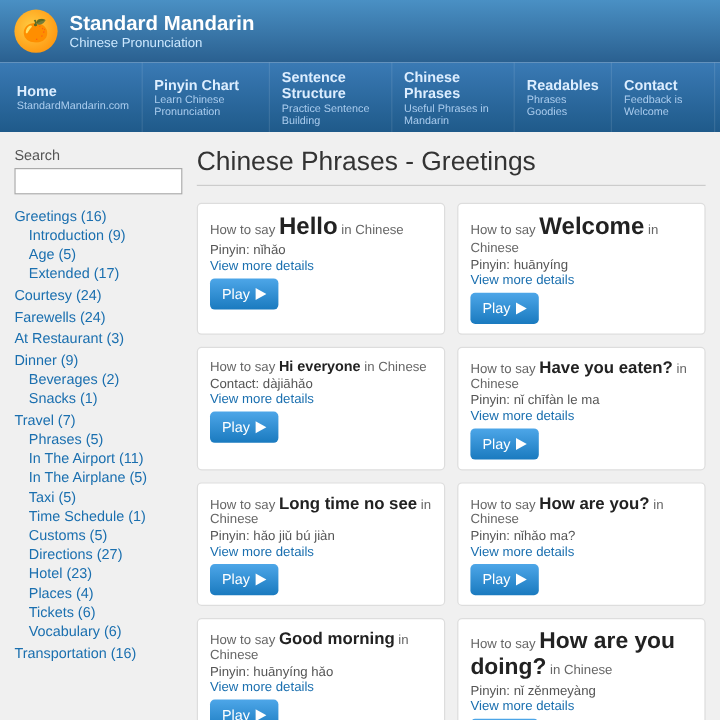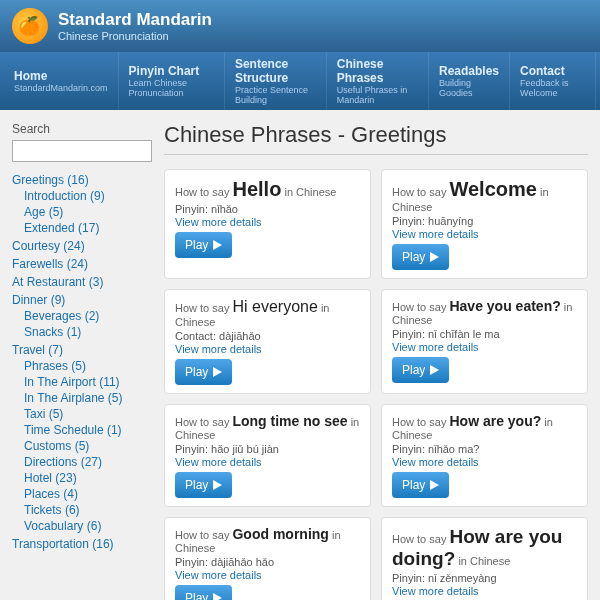--- a/index.html
+++ b/index.html
@@ -178,21 +178,21 @@
   <div class="nav-item">
     <span class="nav-label">Sentence Structure</span>
     <span class="nav-sub">Practice Sentence Building</span>
   </div>
   <div class="nav-item">
     <span class="nav-label">Chinese Phrases</span>
     <span class="nav-sub">Useful Phrases in Mandarin</span>
   </div>
   <div class="nav-item">
     <span class="nav-label">Readables</span>
-    <span class="nav-sub">Building Goodies</span>
+    <span class="nav-sub">Phrases Goodies</span>
   </div>
   <div class="nav-item">
     <span class="nav-label">Contact</span>
     <span class="nav-sub">Feedback is Welcome</span>
   </div>
 </div>
 
 <div id="content">
 
   <div id="sidebar">
@@ -268,21 +268,21 @@
         </div>
         <div style="text-align:right;margin-top:4px;">
           <button class="play-btn">
             Play <span class="play-triangle"></span>
           </button>
         </div>
       </div>
 
       <div class="phrase-card">
         <div class="phrase-how">
-          How to say <span style="font-size:16px;font-weight:normal;color:#222;">Hi everyone</span> <span class="in-chinese">in Chinese</span>
+          How to say <span style="font-size:12px;font-weight:bold;color:#222;">Hi everyone</span> <span class="in-chinese">in Chinese</span>
         </div>
         <div class="phrase-text-block">
           <div class="phrase-pinyin">Contact: dàjiāhǎo</div>
           <div class="phrase-details">View more details</div>
         </div>
         <div style="text-align:right;margin-top:4px;">
           <button class="play-btn">
             Play <span class="play-triangle"></span>
           </button>
         </div>
@@ -331,21 +331,21 @@
             Play <span class="play-triangle"></span>
           </button>
         </div>
       </div>
 
       <div class="phrase-card">
         <div class="phrase-how">
           How to say <span style="font-size:14px;font-weight:bold;color:#222;">Good morning</span> <span class="in-chinese">in Chinese</span>
         </div>
         <div class="phrase-text-block">
-          <div class="phrase-pinyin">Pinyin: dàjiāhǎo hǎo</div>
+          <div class="phrase-pinyin">Pinyin: huānyíng hǎo</div>
           <div class="phrase-details">View more details</div>
         </div>
         <div style="text-align:right;margin-top:4px;">
           <button class="play-btn">
             Play <span class="play-triangle"></span>
           </button>
         </div>
       </div>
 
       <div class="phrase-card">

